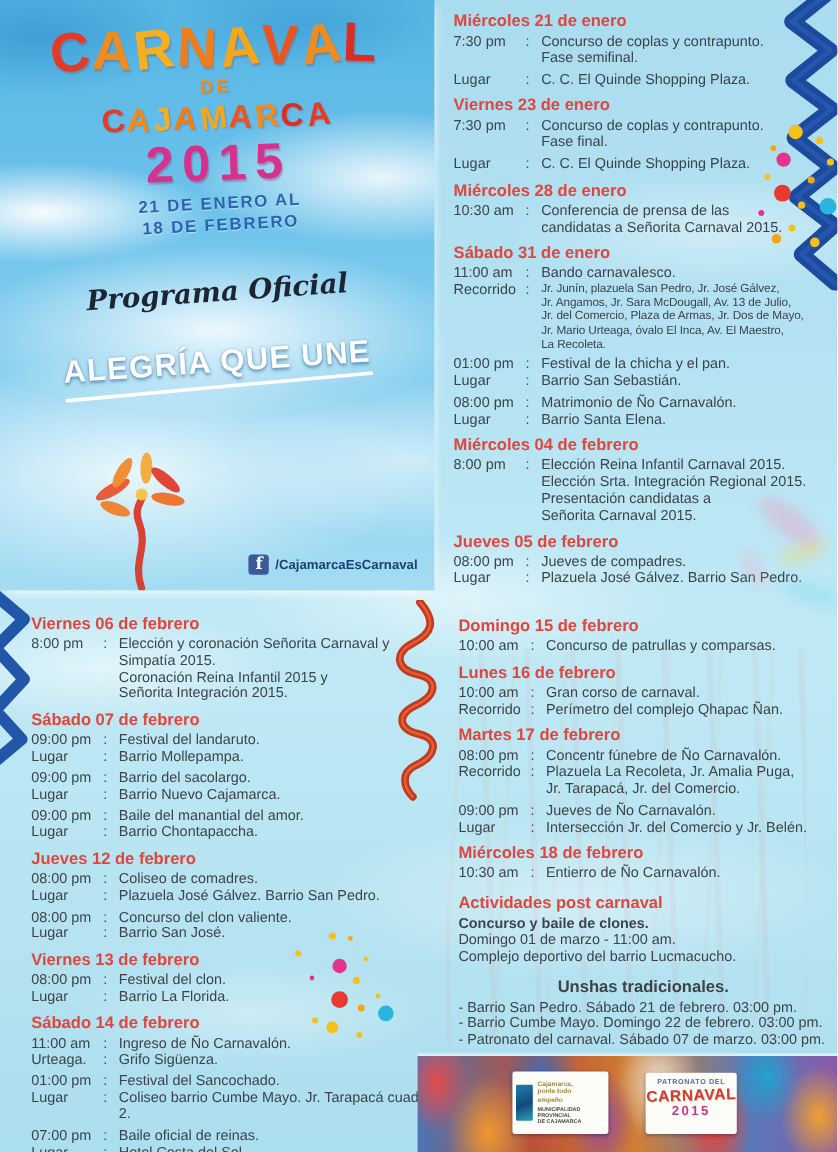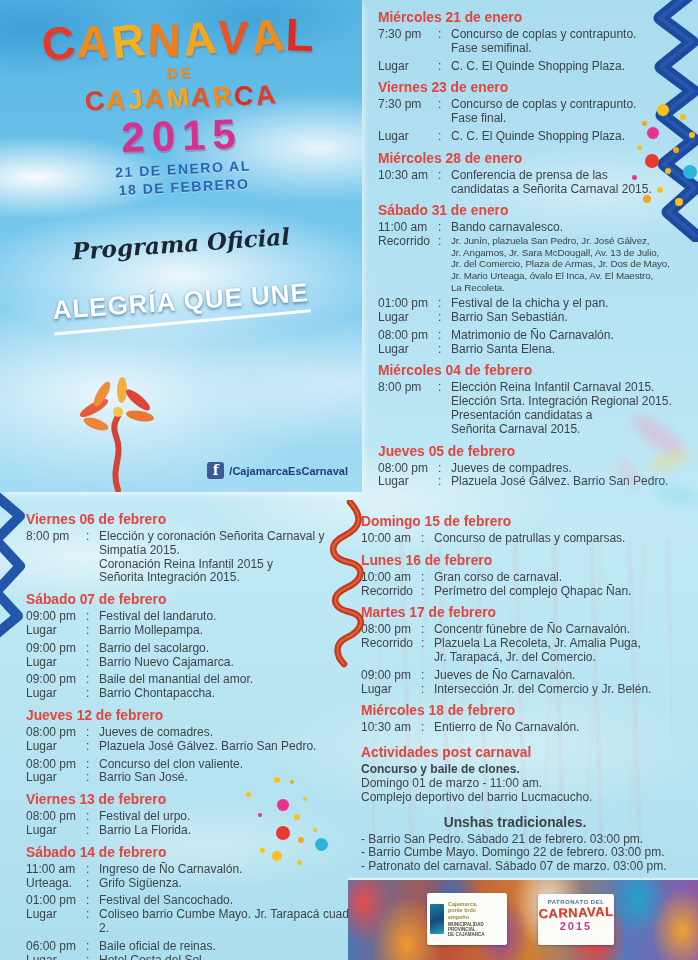--- a/index.html
+++ b/index.html
@@ -42,21 +42,21 @@
   .slogan-inner::after{content:""; display:block; height:3px; background:#fff; margin-top:4px; transform:rotate(-1.2deg);
     box-shadow:0 4px 0 -1.5px rgba(255,255,255,.85);}
   .fb-bar{position:absolute; right:14px; bottom:13px; display:flex; align-items:center; gap:5px;}
   .fb-icon{width:17px; height:17px; border-radius:3px; background:#3d5a98; color:#fff; font-weight:bold;
     font-family:"DejaVu Serif", serif; font-size:14px; line-height:16px; text-align:center;}
   .fb-handle{font-size:11px; font-weight:bold; color:#1d3f72;}
   
   .col{position:absolute; font-size:12px; line-height:13.8px;}
   .col-top-right{left:378px; top:10px; width:312px;}
   .col-bottom-left{left:26px; top:512px; width:342px;}
-  .col-bottom-right{left:361px; top:514px; width:308px;}
+  .col-bottom-right{left:382px; top:514px; width:308px;}
   .day{margin-top:7px;}
   .day:first-child{margin-top:0;}
   .day-h{margin:0 0 3px 0; font-size:13.8px; line-height:15px; font-weight:bold;}
   .day-h.red{color:#e2453c;}
   .day-h.dark{color:#3d4449;text-align:center;}
   .grp{margin-top:4px;}
   .grp:first-of-type{margin-top:0;}
   .row{display:flex; align-items:flex-start;}
   .row-label{flex:0 0 60px;}
   .row-colon{flex:0 0 13px; text-align:left;}
@@ -311,21 +311,21 @@
             <span class="row-text">Barrio Chontapaccha.</span>
           </div>
         </div>
       </section>
       <section class="day">
         <h3 class="day-h red">Jueves 12 de febrero</h3>
         <div class="grp">
           <div class="row">
             <span class="row-label">08:00 pm</span>
             <span class="row-colon">:</span>
-            <span class="row-text">Jueves de comadres.</span>
+            <span class="row-text">Coliseo de comadres.</span>
           </div>
           <div class="row">
             <span class="row-label">Lugar</span>
             <span class="row-colon">:</span>
             <span class="row-text">Plazuela José Gálvez. Barrio San Pedro.</span>
           </div>
         </div>
         <div class="grp">
           <div class="row">
             <span class="row-label">08:00 pm</span>
@@ -338,21 +338,21 @@
             <span class="row-text">Barrio San José.</span>
           </div>
         </div>
       </section>
       <section class="day">
         <h3 class="day-h red">Viernes 13 de febrero</h3>
         <div class="grp">
           <div class="row">
             <span class="row-label">08:00 pm</span>
             <span class="row-colon">:</span>
-            <span class="row-text">Festival del urpo.</span>
+            <span class="row-text">Festival del clon.</span>
           </div>
           <div class="row">
             <span class="row-label">Lugar</span>
             <span class="row-colon">:</span>
             <span class="row-text">Barrio La Florida.</span>
           </div>
         </div>
       </section>
       <section class="day">
         <h3 class="day-h red">Sábado 14 de febrero</h3>
@@ -375,21 +375,21 @@
             <span class="row-text">Festival del Sancochado.</span>
           </div>
           <div class="row">
             <span class="row-label">Lugar</span>
             <span class="row-colon">:</span>
             <span class="row-text">Coliseo barrio Cumbe Mayo. Jr. Tarapacá cuadra 2.</span>
           </div>
         </div>
         <div class="grp">
           <div class="row">
-            <span class="row-label">06:00 pm</span>
+            <span class="row-label">07:00 pm</span>
             <span class="row-colon">:</span>
             <span class="row-text">Baile oficial de reinas.</span>
           </div>
           <div class="row">
             <span class="row-label">Lugar</span>
             <span class="row-colon">:</span>
             <span class="row-text">Hotel Costa del Sol.</span>
           </div>
         </div>
       </section>

